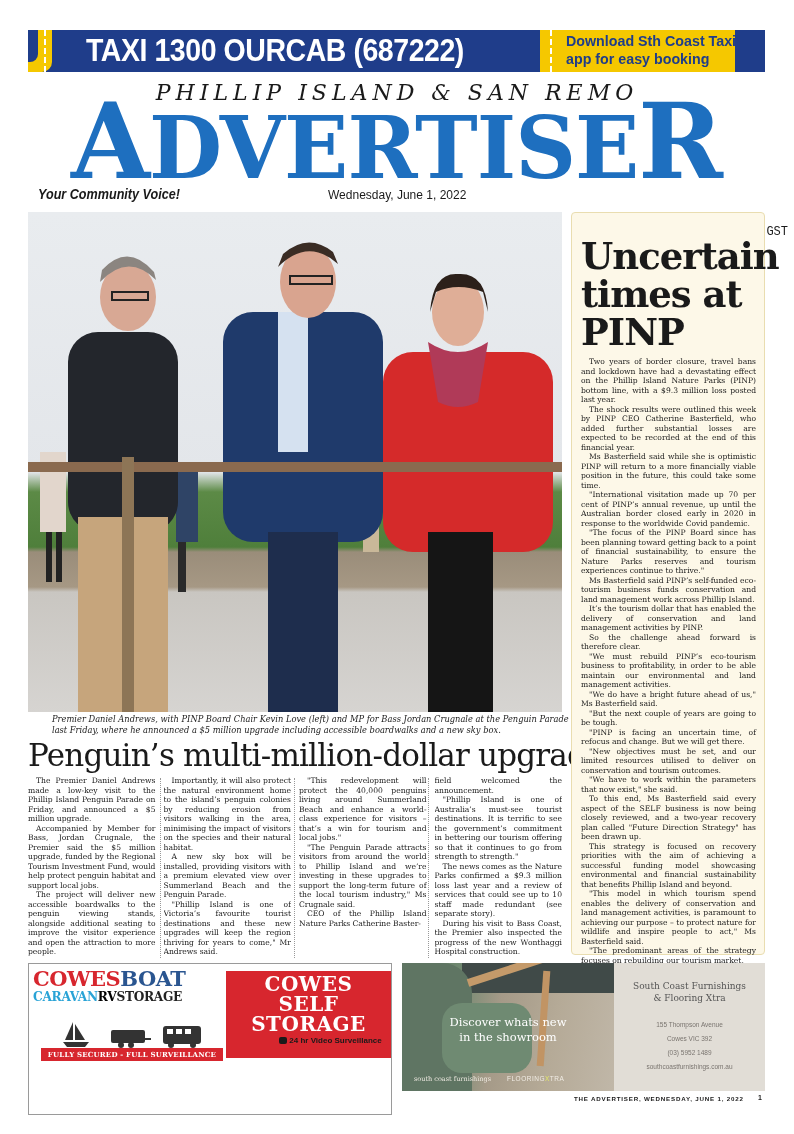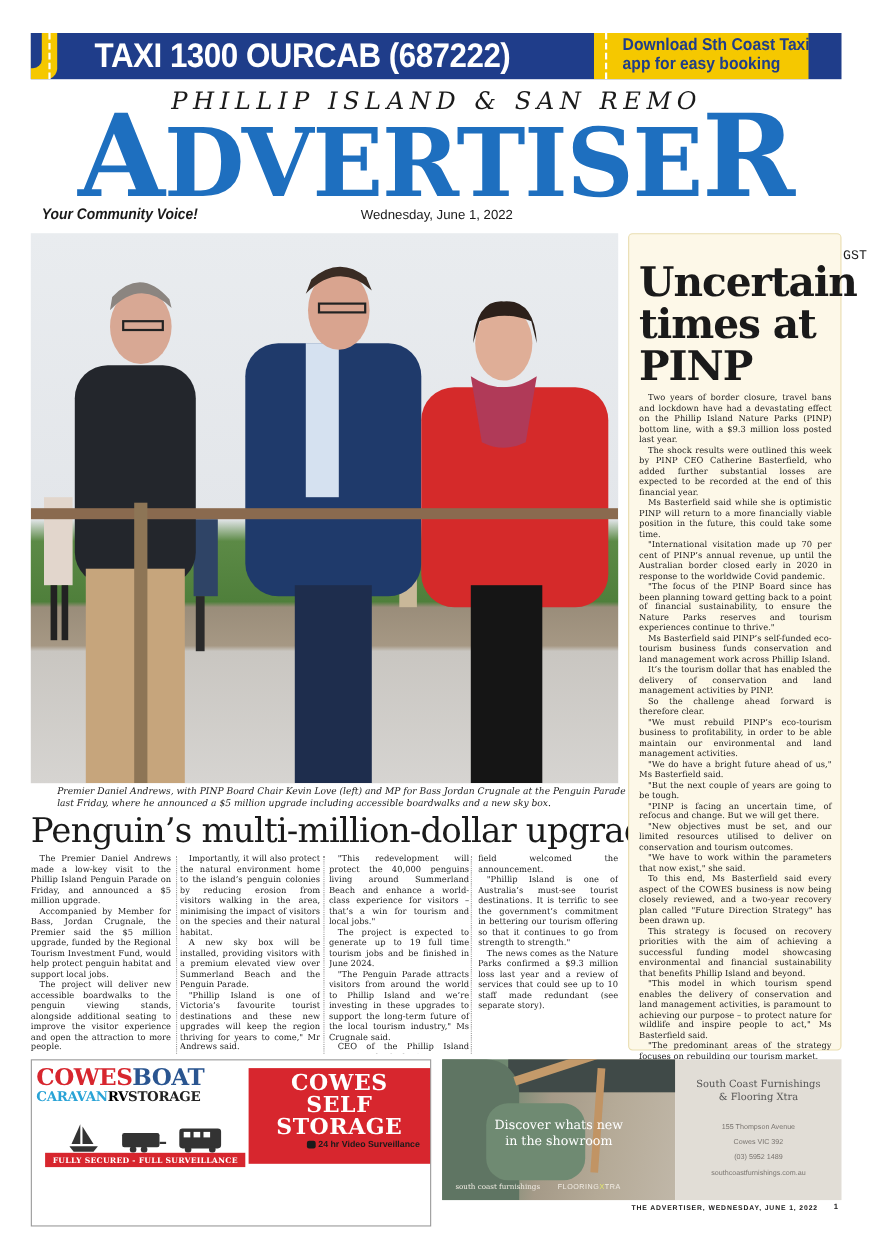--- a/index.html
+++ b/index.html
@@ -146,28 +146,28 @@
     <p>Accompanied by Member for Bass, Jordan Crugnale, the Premier said the $5 million upgrade, funded by the Regional Tourism Investment Fund, would help protect penguin habitat and support local jobs.</p>
     <p>The project will deliver new accessible boardwalks to the penguin viewing stands, alongside additional seating to improve the visitor experience and open the attraction to more people.</p>
   </div>
   <div class="story-col">
     <p>Importantly, it will also protect the natural environment home to the island’s penguin colonies by reducing erosion from visitors walking in the area, minimising the impact of visitors on the species and their natural habitat.</p>
     <p>A new sky box will be installed, providing visitors with a premium elevated view over Summerland Beach and the Penguin Parade.</p>
     <p>"Phillip Island is one of Victoria’s favourite tourist destinations and these new upgrades will keep the region thriving for years to come," Mr Andrews said.</p>
   </div>
   <div class="story-col">
     <p>"This redevelopment will protect the 40,000 penguins living around Summerland Beach and enhance a world-class experience for visitors – that’s a win for tourism and local jobs."</p>
-    <p>The project is expected to generate up to 19 full time tourism jobs and be finished in June 2024.</p>
     <p>"The Penguin Parade attracts visitors from around the world to Phillip Island and we’re investing in these upgrades to support the long-term future of the local tourism industry," Ms Crugnale said.</p>
     <p>CEO of the Phillip Island Nature Parks Catherine Baster-</p>
   </div>
   <div class="story-col">
     <p class="cont">field welcomed the announcement.</p>
     <p>"Phillip Island is one of Australia’s must-see tourist destinations. It is terrific to see the government’s commitment in bettering our tourism offering so that it continues to go from strength to strength."</p>
     <p>The news comes as the Nature Parks confirmed a $9.3 million loss last year and a review of services that could see up to 10 staff made redundant (see separate story).</p>
+    <p>During his visit to Bass Coast, the Premier also inspected the progress of the new Wonthaggi Hospital construction.</p>
   </div>
 </div>
 <div class="col-rule" style="left:160px"></div>
 <div class="col-rule" style="left:294px"></div>
 <div class="col-rule" style="left:428px"></div>
 
 <div class="sidebar">
   <div class="sidebar-title">Uncertain times at PINP</div>
   <div class="sidebar-body">
     <p>Two years of border closure, travel bans and lockdown have had a devastating effect on the Phillip Island Nature Parks (PINP) bottom line, with a $9.3 million loss posted last year.</p>
@@ -177,21 +177,21 @@
     <p>"The focus of the PINP Board since has been planning toward getting back to a point of financial sustainability, to ensure the Nature Parks reserves and tourism experiences continue to thrive."</p>
     <p>Ms Basterfield said PINP’s self-funded eco-tourism business funds conservation and land management work across Phillip Island.</p>
     <p>It’s the tourism dollar that has enabled the delivery of conservation and land management activities by PINP.</p>
     <p>So the challenge ahead forward is therefore clear.</p>
     <p>"We must rebuild PINP’s eco-tourism business to profitability, in order to be able maintain our environmental and land management activities.</p>
     <p>"We do have a bright future ahead of us," Ms Basterfield said.</p>
     <p>"But the next couple of years are going to be tough.</p>
     <p>"PINP is facing an uncertain time, of refocus and change. But we will get there.</p>
     <p>"New objectives must be set, and our limited resources utilised to deliver on conservation and tourism outcomes.</p>
     <p>"We have to work within the parameters that now exist," she said.</p>
-    <p>To this end, Ms Basterfield said every aspect of the COWES business is now being closely reviewed, and a two-year recovery plan called "Future Direction Strategy" has been drawn up.</p>
+    <p>To this end, Ms Basterfield said every aspect of the SELF business is now being closely reviewed, and a two-year recovery plan called "Future Direction Strategy" has been drawn up.</p>
     <p>This strategy is focused on recovery priorities with the aim of achieving a successful funding model showcasing environmental and financial sustainability that benefits Phillip Island and beyond.</p>
     <p>"This model in which tourism spend enables the delivery of conservation and land management activities, is paramount to achieving our purpose – to protect nature for wildlife and inspire people to act," Ms Basterfield said.</p>
     <p>"The predominant areas of the strategy focuses on rebuilding our tourism market.</p>
   </div>
   <div class="continued">Continued page 9</div>
 </div>
 
 <div class="ad-left">
   <div class="cowes-boat">
     <div class="cb-title"><span class="red">COWES</span><span class="blue">BOAT</span></div>

